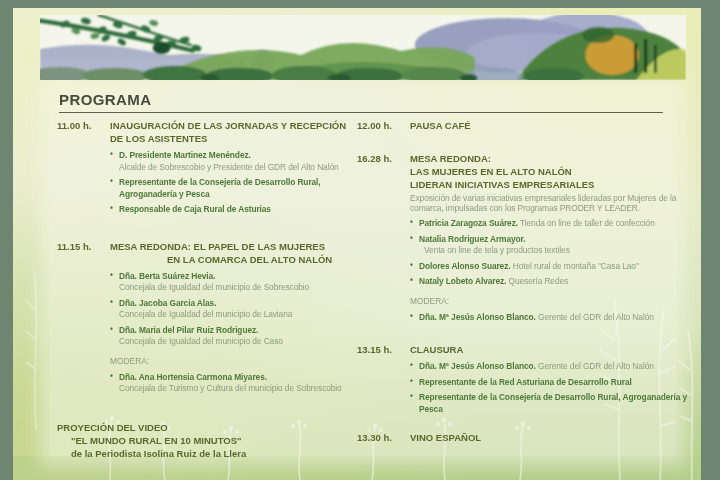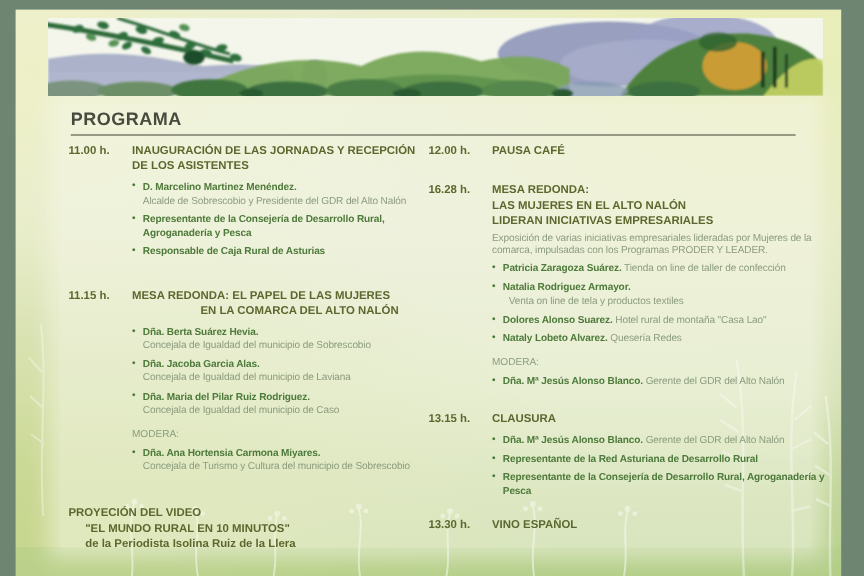--- a/index.html
+++ b/index.html
@@ -202,21 +202,21 @@
   <div class="col col-left">
 
     <div class="item mb20">
       <div class="time">11.00 h.</div>
       <div class="content">
         <div class="t">INAUGURACIÓN DE LAS JORNADAS Y RECEPCIÓN</div>
         <div class="t">DE LOS ASISTENTES</div>
         <div class="bullets">
           <div class="bullet">
             <span class="dot">•</span>
-            <span class="name">D. Marcelino Martinez Menéndez.</span>
+            <span class="name">D. Presidente Martinez Menéndez.</span>
             <span class="desc block">Alcalde de Sobrescobio y Presidente del GDR del Alto Nalón</span>
           </div>
           <div class="bullet">
             <span class="dot">•</span>
             <span class="name">Representante de la Consejería de Desarrollo Rural, Agroganadería y Pesca</span>
           </div>
           <div class="bullet">
             <span class="dot">•</span>
             <span class="name">Responsable de Caja Rural de Asturias</span>
           </div>

